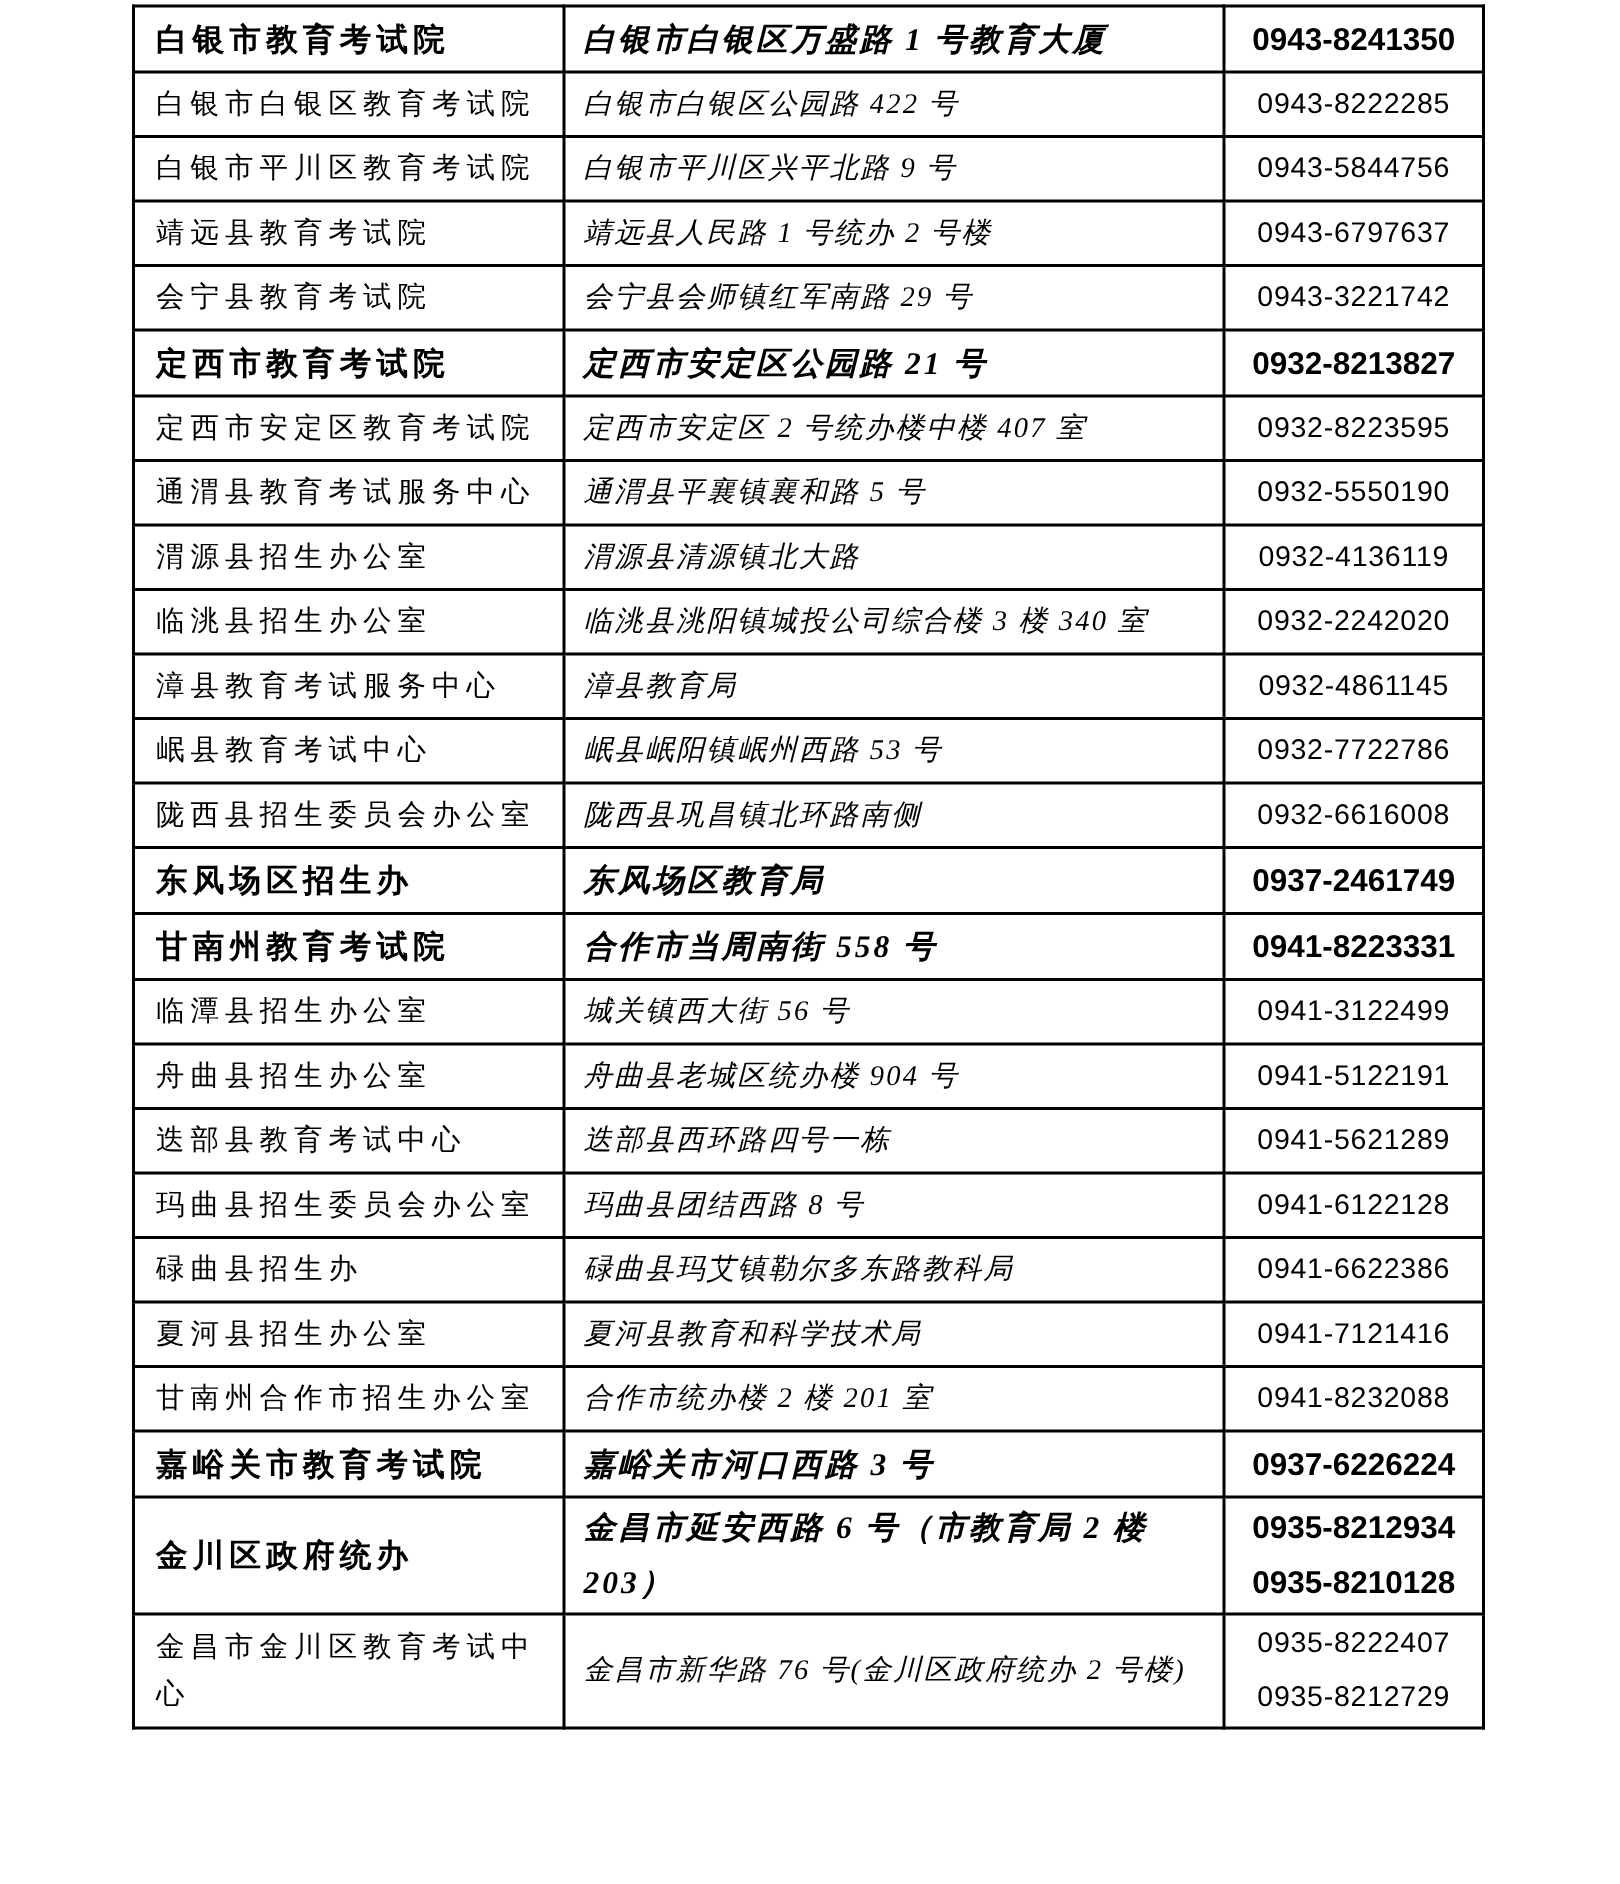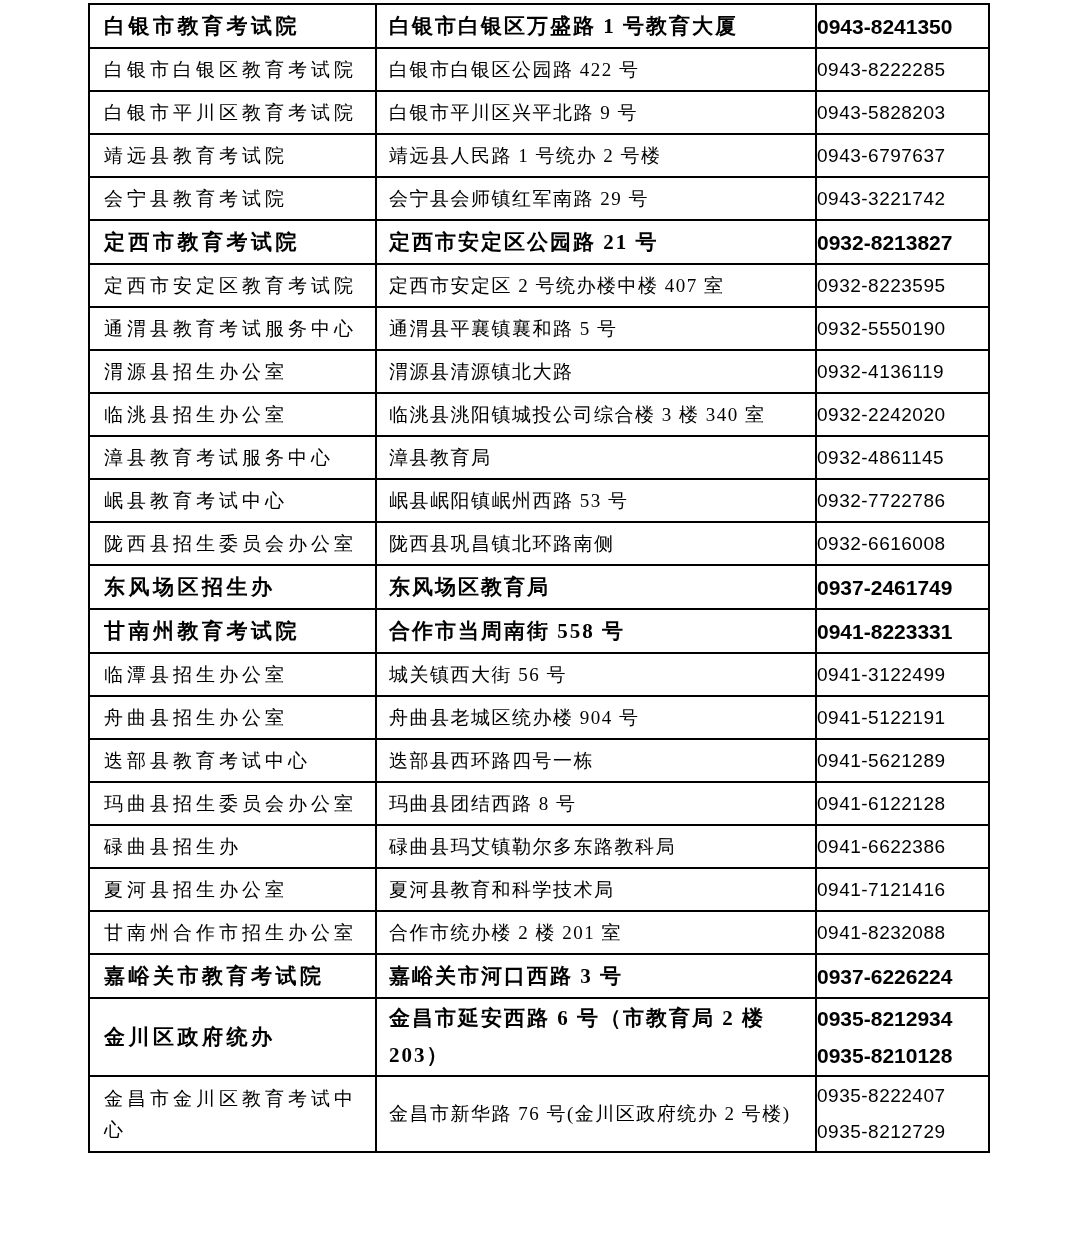--- a/index.html
+++ b/index.html
@@ -42,23 +42,24 @@
     font-size: 19px;
     letter-spacing: 4px;
     line-height: 31px;
   }
   td.addr-cell {
     padding-left: 12px;
     padding-right: 0;
     font-size: 19px;
     letter-spacing: 1.5px;
     line-height: 36px;
+    font-style: italic;
   }
   td.phone-cell {
-    text-align: left;
+    text-align: center;
     font-family: "Liberation Sans", sans-serif;
     font-size: 19px;
     letter-spacing: 0.5px;
     line-height: 36px;
   }
   tr.emph td { font-weight: bold; height: 40px; }
   tr.emph td.name-cell  { font-size: 21px; letter-spacing: 3.5px; }
   tr.emph td.addr-cell  { font-size: 21px; letter-spacing: 2px; line-height: 37px; }
   tr.emph td.phone-cell { font-size: 21px; letter-spacing: 0; line-height: 37px; }
   .phone-line { display: block; }
@@ -85,21 +86,21 @@
     <td class="name-cell">白银市白银区教育考试院</td>
     <td class="addr-cell">白银市白银区公园路 422 号</td>
     <td class="phone-cell">
             <span class="phone-line">0943-8222285</span>
           </td>
   </tr>
         <tr>
     <td class="name-cell">白银市平川区教育考试院</td>
     <td class="addr-cell">白银市平川区兴平北路 9 号</td>
     <td class="phone-cell">
-            <span class="phone-line">0943-5828203</span>
+            <span class="phone-line">0943-5844756</span>
           </td>
   </tr>
         <tr>
     <td class="name-cell">靖远县教育考试院</td>
     <td class="addr-cell">靖远县人民路 1 号统办 2 号楼</td>
     <td class="phone-cell">
             <span class="phone-line">0943-6797637</span>
           </td>
   </tr>
         <tr>

